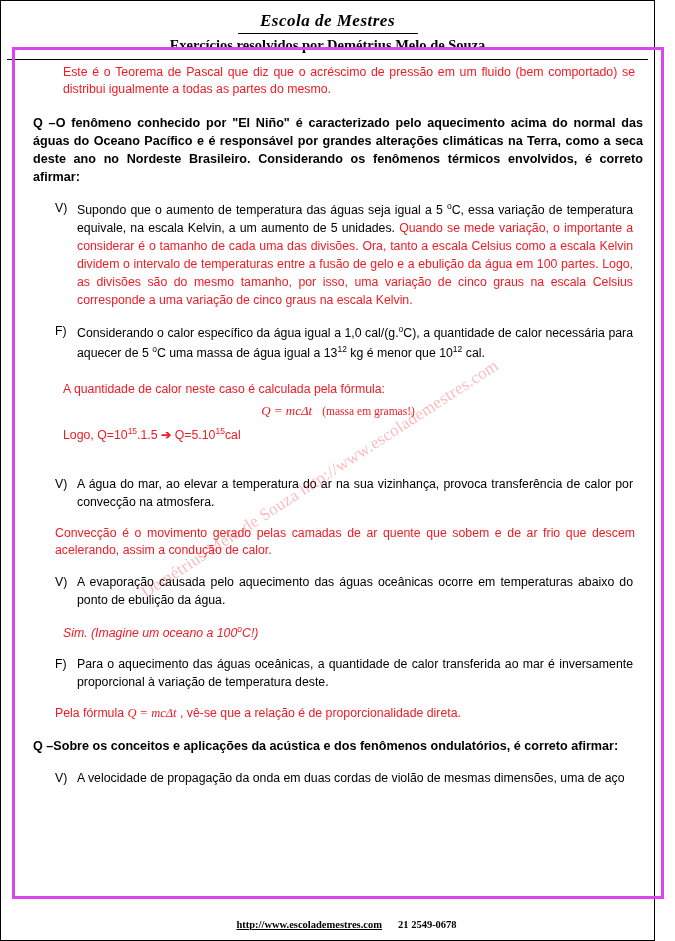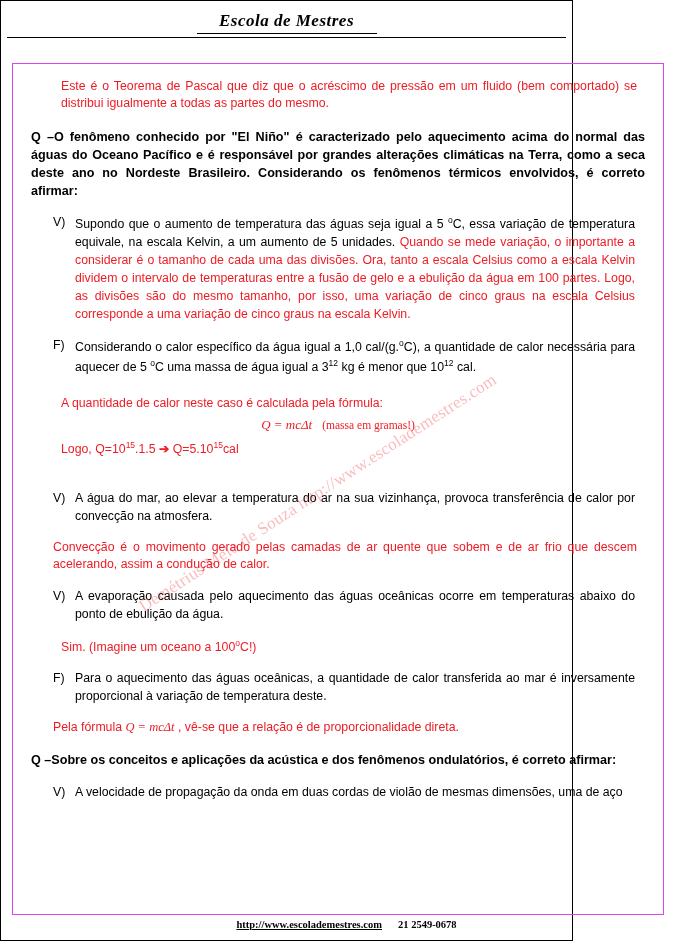--- a/index.html
+++ b/index.html
@@ -11,21 +11,21 @@
     width: 675px;
     height: 941px;
     font-family: "Liberation Sans", sans-serif;
     color: #000000;
     position: relative;
     overflow: hidden;
   }
   .page {
     position: absolute;
     left: 0; top: 0;
-    width: 573px;
+    width: 655px;
     height: 941px;
     box-sizing: border-box;
     border: 1px solid #000;
     background: #fff;
   }
   
   .header {
     padding-top: 10px;
     text-align: center;
   }
@@ -51,24 +51,24 @@
     padding-bottom: 5px;
   }
   .header-rule {
     border-bottom: 1px solid #000;
     margin: 0 6px;
   }
   
   .content-frame {
     position: absolute;
     left: 11px;
-    top: 62px;
+    top: 46px;
     width: 652px;
     height: 852px;
-    border: 1px solid #d946ef;
+    border: 3px solid #d946ef;
     box-sizing: border-box;
     overflow: hidden;
   }
   .content-inner {
     position: relative;
     padding: 14px 18px 10px 18px;
     box-sizing: border-box;
     height: 100%;
   }
   
@@ -175,20 +175,21 @@
   .footer .phone { margin-left: 16px; }
 </style>
 </head>
 <body>
 
 <div class="page">
 
   <div class="header">
     <div class="brand">Escola de Mestres</div>
     <div class="brand-underline"></div>
+    <div class="subtitle">Exercícios resolvidos por Demétrius Melo de Souza</div>
   </div>
   <div class="header-rule"></div>
 
   <div class="content-frame">
     <div class="content-inner">
 
       <p class="ans ans-indent">Este é o Teorema de Pascal que diz que o acréscimo de pressão  em um fluido (bem comportado) se distribui igualmente a todas as partes do mesmo.</p>
 
       <p class="q">
         <span class="q-label">Q –</span><span>O fenômeno conhecido por "El Niño" é caracterizado pelo aquecimento acima do normal das águas do Oceano Pacífico e é responsável por grandes alterações climáticas na Terra, como a seca deste ano no Nordeste Brasileiro. Considerando os fenômenos térmicos envolvidos, é correto afirmar:</span>
@@ -198,21 +199,21 @@
         <div class="mark">V)</div>
         <div class="txt">
           <span>Supondo que o aumento de temperatura das águas seja igual a 5 </span><sup>o</sup><span>C, essa variação de temperatura equivale, na escala Kelvin, a um aumento de 5 unidades.</span>
           <span class="red-inline">Quando se mede variação, o importante a considerar é o tamanho de cada uma das divisões. Ora, tanto a escala Celsius como a escala Kelvin dividem o intervalo de temperaturas entre a fusão de gelo e a ebulição da água em 100 partes. Logo, as divisões são do mesmo tamanho, por isso, uma variação de cinco graus na escala Celsius corresponde a uma variação de cinco graus na escala Kelvin.</span>
         </div>
       </div>
 
       <div class="item">
         <div class="mark">F)</div>
         <div class="txt">
-          <span>Considerando o calor específico da água igual a 1,0 cal/(g.</span><sup>o</sup><span>C), a quantidade de calor necessária para aquecer de 5 </span><sup>o</sup><span>C uma massa de água igual a 3</span><sup>12</sup><span> kg é menor que 10</span><sup>12</sup><span> cal.</span>
+          <span>Considerando o calor específico da água igual a 1,0 cal/(g.</span><sup>o</sup><span>C), a quantidade de calor necessária para aquecer de 5 </span><sup>o</sup><span>C uma massa de água igual a 13</span><sup>12</sup><span> kg é menor que 10</span><sup>12</sup><span> cal.</span>
         </div>
       </div>
 
       <div class="gap-l"></div>
 
       <p class="ans ans-indent">A quantidade de calor neste caso é calculada pela fórmula:</p>
 
       <p class="formula">
         <span>Q = mcΔt</span><span class="formula-note">(massa em gramas!)</span>
       </p>
@@ -230,21 +231,21 @@
 
       <div class="gap-m"></div>
       <p class="ans ans-indent" style="margin-left:22px;">Convecção é o movimento gerado pelas camadas de ar quente que sobem e de ar frio que descem acelerando, assim a condução de calor.</p>
 
       <div class="item">
         <div class="mark">V)</div>
         <div class="txt">A evaporação causada pelo aquecimento das águas oceânicas ocorre em temperaturas abaixo do ponto de ebulição da água.</div>
       </div>
 
       <div class="gap-m"></div>
-      <p class="ans ans-indent" style="">
+      <p class="ans ans-indent" style="font-style:italic;">
         <span>Sim. (Imagine um oceano a 100</span><sup>o</sup><span>C!)</span>
       </p>
 
       <div class="item">
         <div class="mark">F)</div>
         <div class="txt">Para o aquecimento das águas oceânicas, a quantidade de calor transferida ao mar é inversamente proporcional à variação de temperatura deste.</div>
       </div>
 
       <div class="gap-m"></div>
       <p class="ans ans-indent" style="margin-left:22px;">

